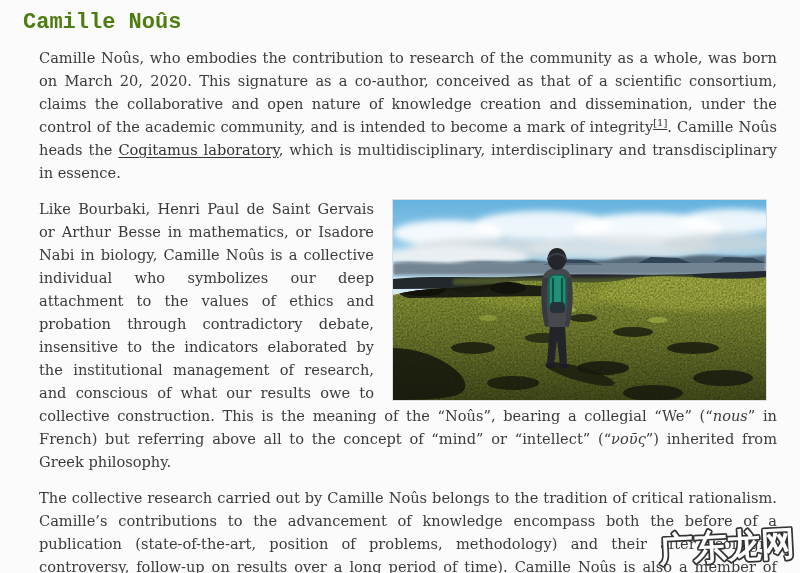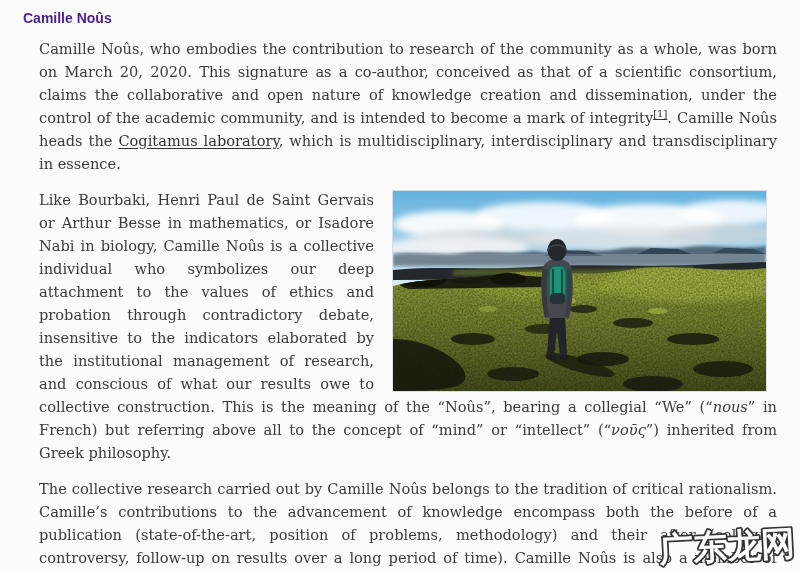--- a/index.html
+++ b/index.html
@@ -5,25 +5,25 @@
   html,body{margin:0;padding:0;}
   body{
     width:800px;height:573px;
     background:#fbfbfb;
     overflow:hidden;
     position:relative;
     font-family:"DejaVu Serif","Liberation Serif",serif;
   }
   .content{padding:2px 23px 0 23px;}
   h1.page-title{
-    font-family:Liberation Sans, sans-serif;
+    font-family:Liberation Mono, monospace;
     font-weight:bold;
-    font-size:14px;
+    font-size:22px;
     line-height:1.2;
-    color:#4c1d95;
+    color:#4d7c0f;
     margin:8px 0 10px 0;
   }
   p.body-par{
     font-size:14.6px;
     line-height:23px;
     color:#3b3b3b;
     text-align:justify;
     margin:0 0 13px 16px;
   }
   p.body-par a{color:#333333;text-decoration:underline;text-underline-offset:2px;}

